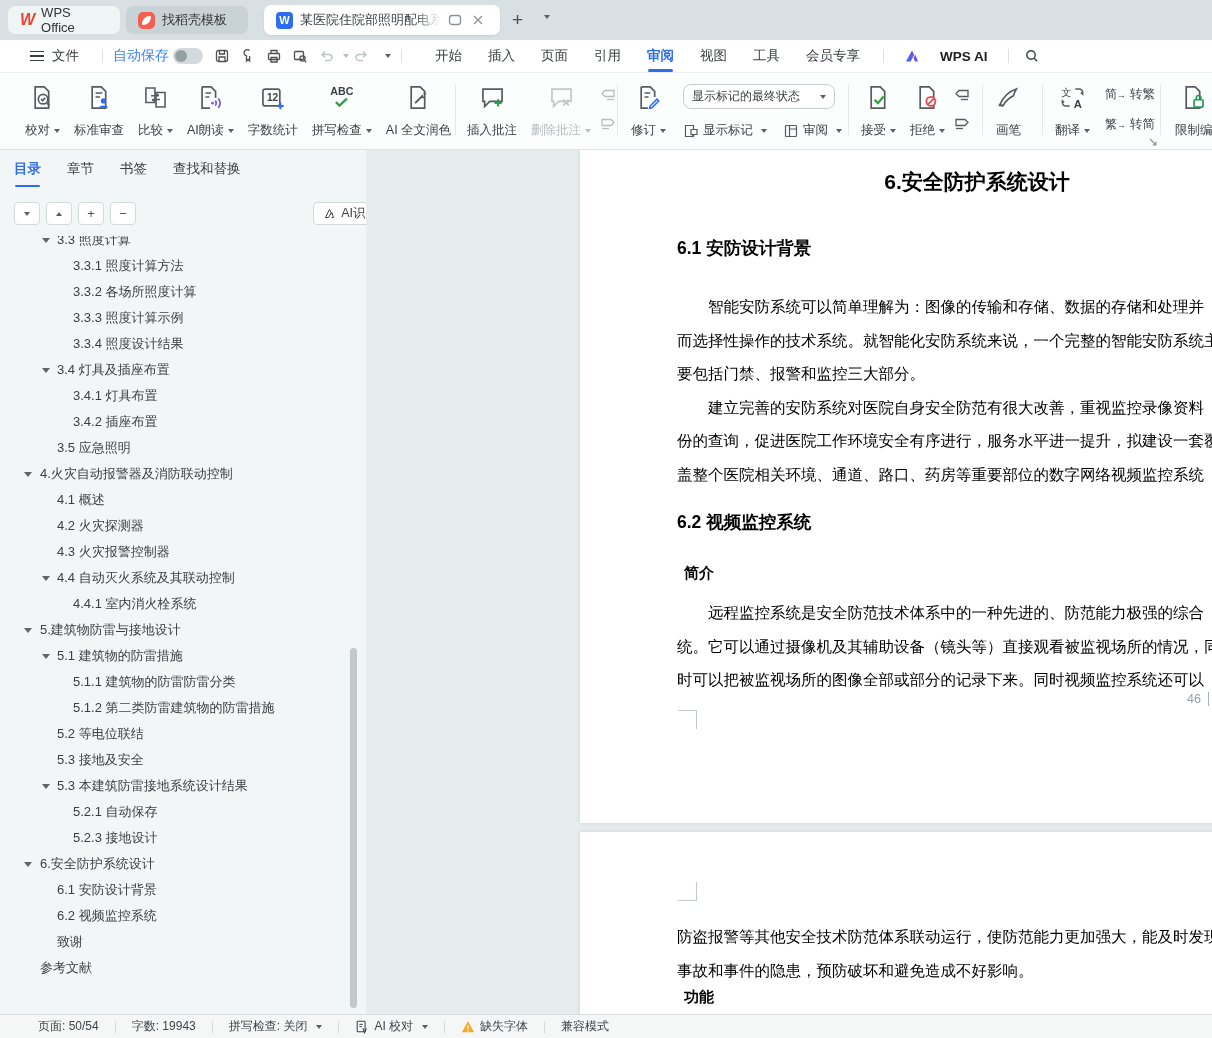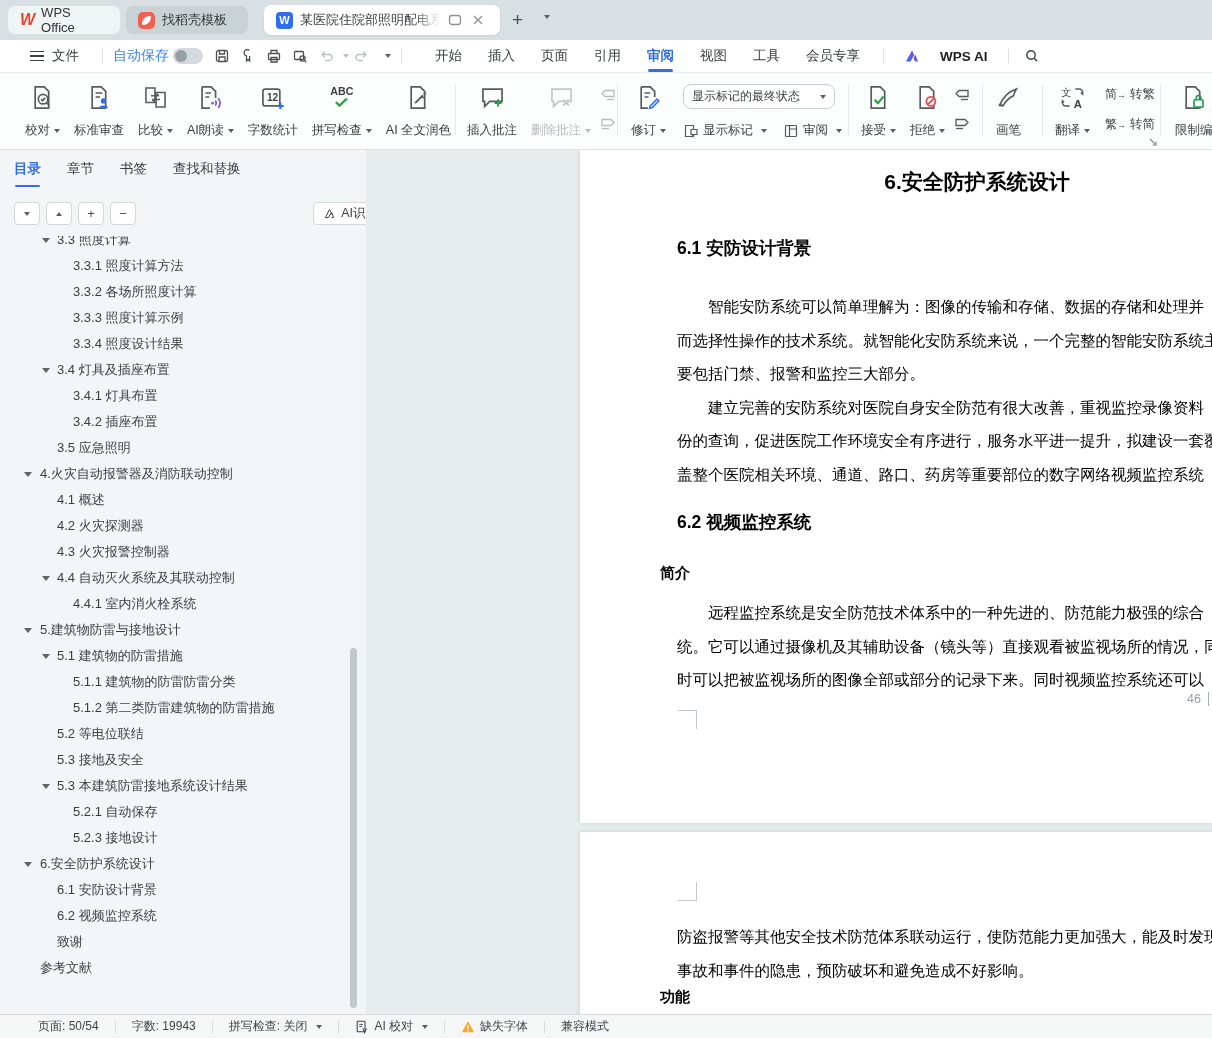--- a/index.html
+++ b/index.html
@@ -74,21 +74,21 @@
   .sb-scroll{position:absolute;left:350px;top:498px;width:7px;height:360px;border-radius:4px;background:#c2c9cb;}
 
   
   .workspace{position:absolute;left:366px;top:150px;right:0;bottom:24px;background:#e7edec;overflow:hidden;}
   .page{position:absolute;left:214px;width:794px;background:#ffffff;box-shadow:0 0 5px rgba(0,0,0,.12);}
   .page1{top:0;height:673px;}
   .page2{top:682px;height:240px;}
   .doc-serif{font-family:"Liberation Serif","DejaVu Serif",serif;}
   .doc-title-h1{position:absolute;left:0;top:18px;width:100%;text-align:center;font-size:21px;font-weight:700;color:#000;}
   .doc-h2{position:absolute;left:97px;font-size:17.5px;font-weight:700;color:#000;}
-  .doc-sub{position:absolute;left:80px;font-size:15px;font-weight:700;color:#000;}
+  .doc-sub{position:absolute;left:104px;font-size:15px;font-weight:700;color:#000;}
   .doc-block{position:absolute;left:97px;right:0;font-size:15.5px;color:#000;line-height:33.5px;}
   .doc-line{white-space:nowrap;overflow:visible;}
   .doc-line.ind{text-indent:31px;}
   .pagenum{position:absolute;left:607px;top:542px;font-size:12.5px;color:#98a1a7;display:flex;align-items:center;gap:7px;}
   .pagenum .bar{width:1px;height:14px;background:#aab1b6;display:inline-block;}
   .corner{position:absolute;width:18px;height:18px;}
   .corner.br{border-top:1px solid #c3c9cd;border-right:1px solid #c3c9cd;}
   .corner.tr{border-bottom:1px solid #c3c9cd;border-right:1px solid #c3c9cd;}
 
   

